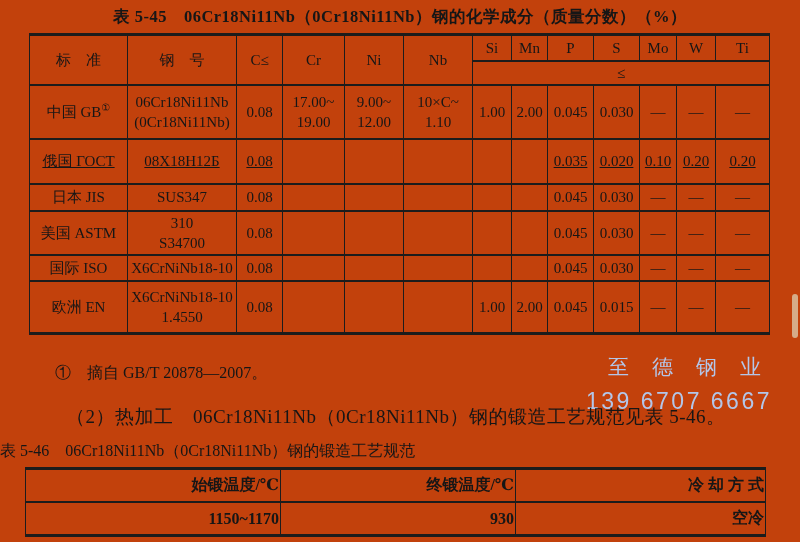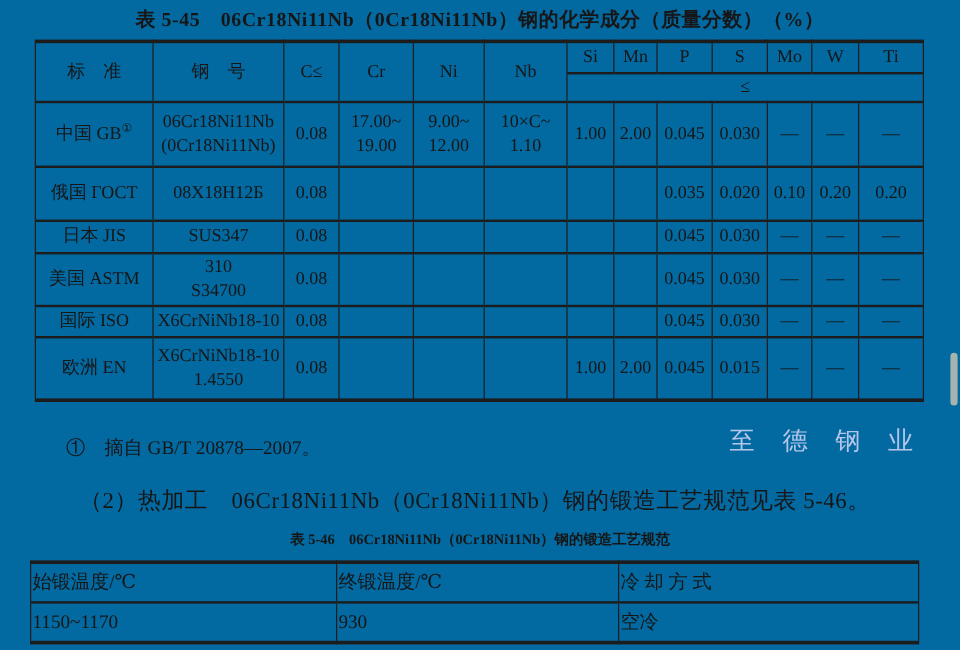--- a/index.html
+++ b/index.html
@@ -1,40 +1,40 @@
 <!DOCTYPE html>
 <html><head>
 <meta charset="utf-8">
 <style>
   html,body{margin:0;padding:0;}
   .page{
     position:relative;
     width:800px;height:542px;
-    background:#0369a1;
+    background:#c2410c;
     font-family:"Liberation Serif","DejaVu Serif",serif;
     color:#161616;
     overflow:hidden;
   }
   
   .t45-title{
     position:absolute;top:6px;left:0;width:100%;
     text-align:center;font-weight:bold;font-size:16.5px;
     letter-spacing:.5px;
   }
   .footnote{
     position:absolute;top:363px;left:55px;
     font-size:16px;
   }
   .para{
     position:absolute;top:404px;left:66px;
     font-size:19px;letter-spacing:.5px;
   }
   .t46-title{
     position:absolute;top:441px;left:0;width:100%;
-    text-align:center;font-weight:bold;font-size:12px;
+    font-weight:normal;font-size:16px;
   }
   
   .watermark{position:absolute;top:353px;left:586px;text-align:left;pointer-events:none;}
   .wm-line1{
     font-family:Liberation Sans, sans-serif;
     color:#b3c6e9;font-size:21px;letter-spacing:23px;white-space:nowrap;
     margin-left:22px;
   }
   .wm-line2{
     font-family:"Liberation Sans","DejaVu Sans",sans-serif;
@@ -57,35 +57,35 @@
     border:1px solid #1c1c1c;
     border-top-width:2px;border-bottom-width:2px;
     text-align:center;vertical-align:middle;
     padding:1px 1px;white-space:pre-line;
     font-weight:normal;line-height:1.35;
   }
   .t45 th{font-size:15px;}
   .t45 .hdr-el{height:26px;}
   .t45 .hdr-le{height:24px;}
   .t45 tbody tr.r1{height:54px;}
-  .t45 tbody tr.r2{height:45px;}
+  .t45 tbody tr.r2{height:45px;text-decoration:underline;}
   .t45 tbody tr.r3{height:27px;}
   .t45 tbody tr.r4{height:40px;}
   .t45 tbody tr.r5{height:26px;}
   .t45 tbody tr.r6{height:52px;}
   .t45 sup{font-size:10px;line-height:0;}
   
   .t46{
     position:absolute;top:467px;left:25px;width:740px;
     border-top:3px solid #1c1c1c;border-bottom:3px solid #1c1c1c;
     font-size:16px;
   }
   .t46 th,.t46 td{
     border:1px solid #1c1c1c;border-top-width:2px;border-bottom-width:2px;
-    text-align:left;vertical-align:middle;font-weight:normal;
+    text-align:right;vertical-align:middle;font-weight:bold;
   }
   .t46 th{height:29px;}
   .t46 td{height:29px;}
 </style>
 </head>
 <body>
 
 <div class="page">
 
   <div class="t45-title">表 5-45　06Cr18Ni11Nb（0Cr18Ni11Nb）钢的化学成分（质量分数）（%）</div>
@@ -223,20 +223,21 @@
         <td>—</td>
         <td>—</td>
       </tr>
     </tbody>
   </table>
 
   <div class="footnote">①　摘自 GB/T 20878—2007。</div>
 
   <div class="watermark">
     <div class="wm-line1">至德钢业</div>
+    <div class="wm-line2">139 6707 6667</div>
   </div>
 
   <div class="para">（2）热加工　06Cr18Ni11Nb（0Cr18Ni11Nb）钢的锻造工艺规范见表 5-46。</div>
 
   <div class="t46-title">表 5-46　06Cr18Ni11Nb（0Cr18Ni11Nb）钢的锻造工艺规范</div>
 
   <table class="t46">
     <colgroup>
       <col style="width:255px">
         <col style="width:235px">

